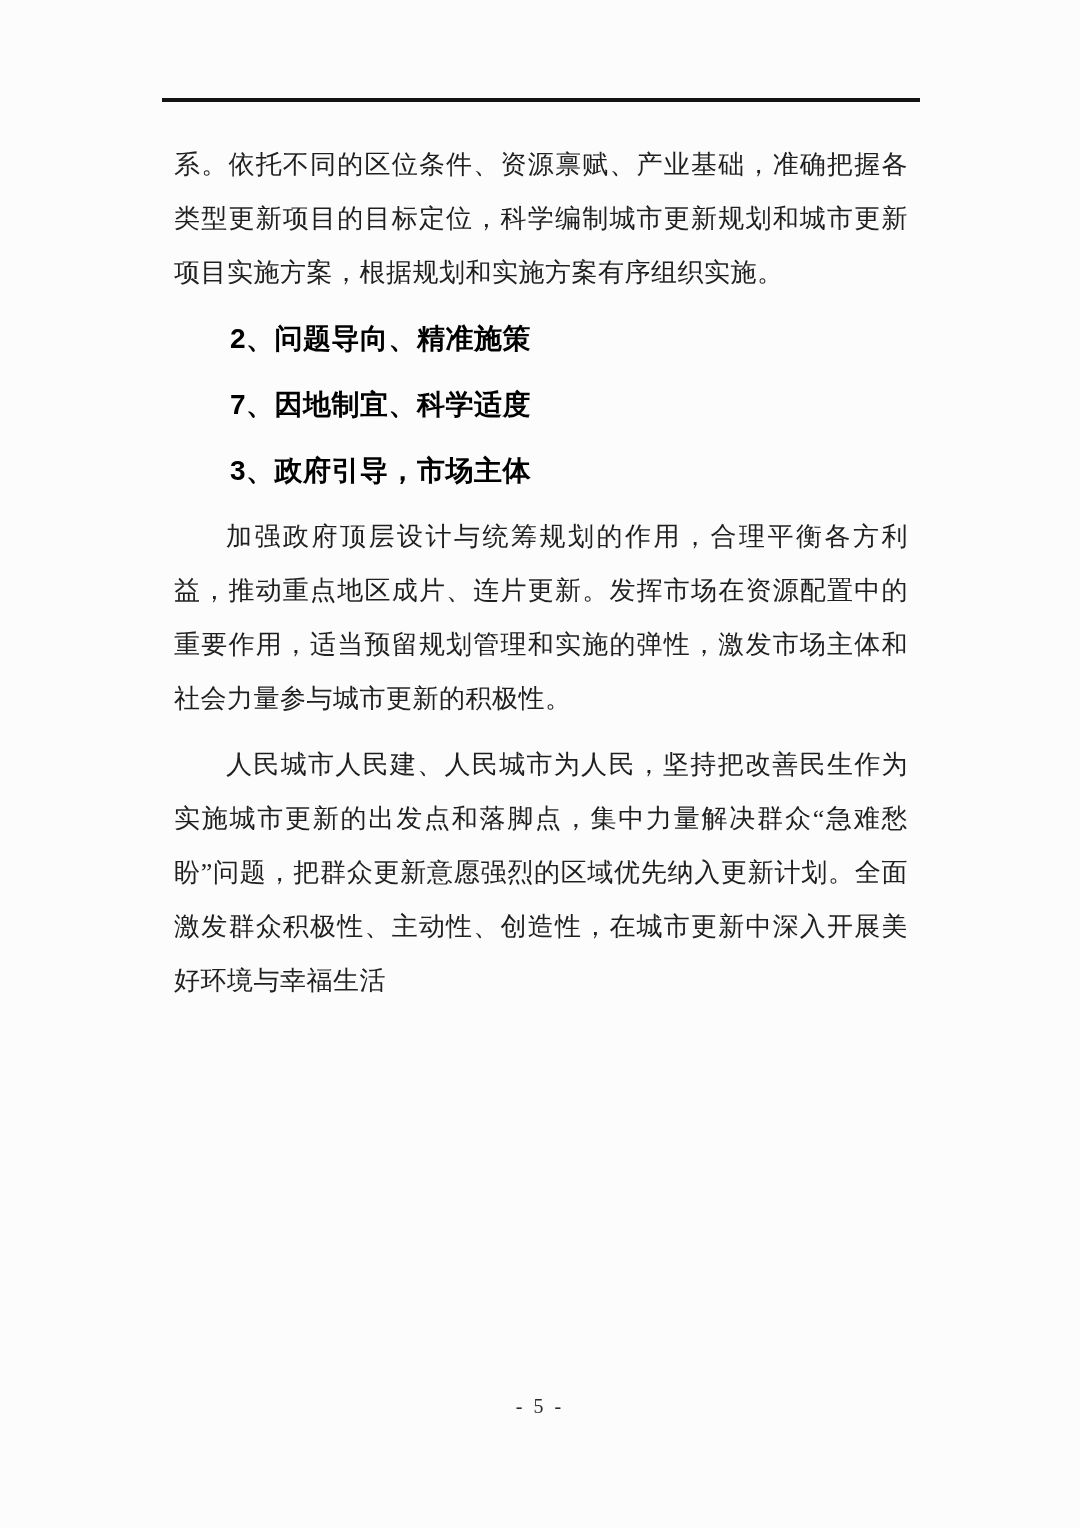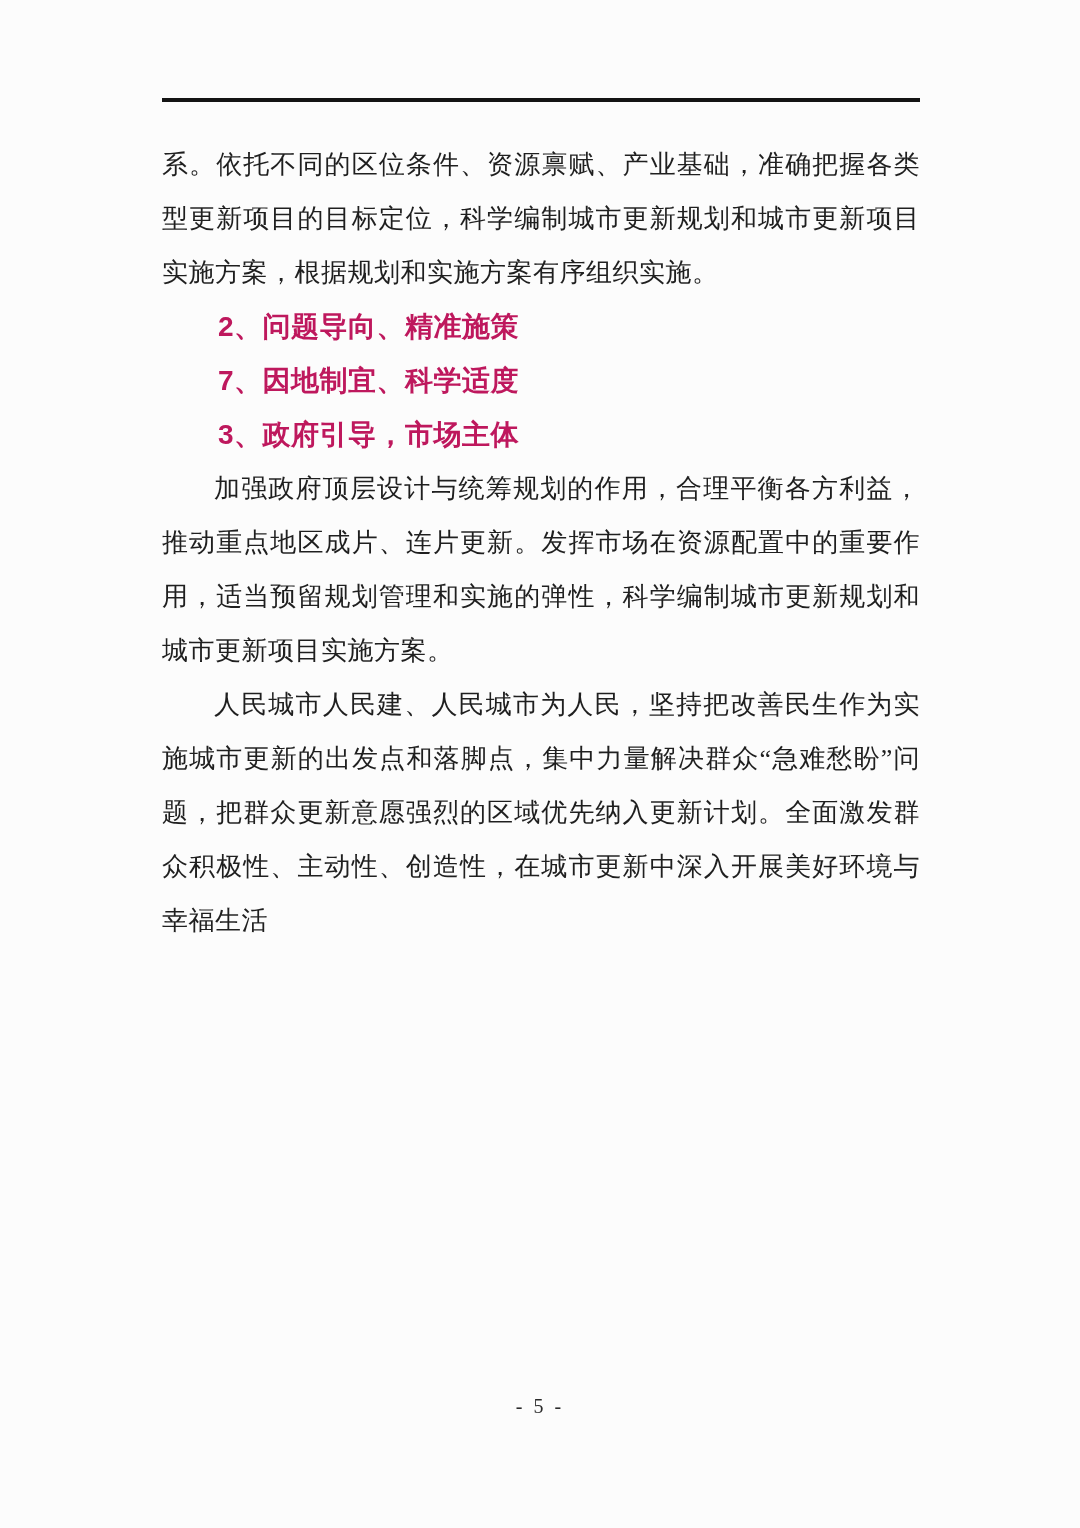--- a/index.html
+++ b/index.html
@@ -28,35 +28,35 @@
     top: 98px;
     width: 758px;
   }
   .header-rule {
     width: 100%;
     height: 4px;
     background: var(--rule);
     margin: 0 0 36px 0;
   }
   .body-text, .sec-heading {
-    margin: 0;
+    margin: 12px;
     font-size: 26px;
     line-height: 54px;
     text-align: justify;
     text-justify: inter-character;
     letter-spacing: 0.5px;
     word-break: break-all;
     overflow-wrap: anywhere;
   }
   .body-text.indent, .sec-heading {
     text-indent: 2em;
   }
   .sec-heading {
     font-weight: bold;
-    color: #be185d;
+    color: #000000;
     font-size: 28px;
     font-family: "Liberation Sans", "DejaVu Sans", sans-serif;
     text-align: left;
   }
   .page-number {
     position: absolute;
     top: 1392px;
     left: 0;
     width: 100%;
     text-align: center;
@@ -74,20 +74,20 @@
 
     <div class="header-rule"></div>
 
     <p class="body-text">系。依托不同的区位条件、资源禀赋、产业基础，准确把握各类型更新项目的目标定位，科学编制城市更新规划和城市更新项目实施方案，根据规划和实施方案有序组织实施。</p>
 
     <h2 class="sec-heading">2、问题导向、精准施策</h2>
 
     <h2 class="sec-heading">7、因地制宜、科学适度</h2>
 
     <h2 class="sec-heading">3、政府引导，市场主体</h2>
-    <p class="body-text indent">加强政府顶层设计与统筹规划的作用，合理平衡各方利益，推动重点地区成片、连片更新。发挥市场在资源配置中的重要作用，适当预留规划管理和实施的弹性，科学编制城市更新规划和城市更新项目实施方案。</p>
+    <p class="body-text indent">加强政府顶层设计与统筹规划的作用，合理平衡各方利益，推动重点地区成片、连片更新。发挥市场在资源配置中的重要作用，适当预留规划管理和实施的弹性，激发市场主体和社会力量参与城市更新的积极性。</p>
 
     <p class="body-text indent">人民城市人民建、人民城市为人民，坚持把改善民生作为实施城市更新的出发点和落脚点，集中力量解决群众“急难愁盼”问题，把群众更新意愿强烈的区域优先纳入更新计划。全面激发群众积极性、主动性、创造性，在城市更新中深入开展美好环境与幸福生活</p>
 
   </div>
 
   <div class="page-number">- 5 -</div>
 </div>
 
 </body></html>

